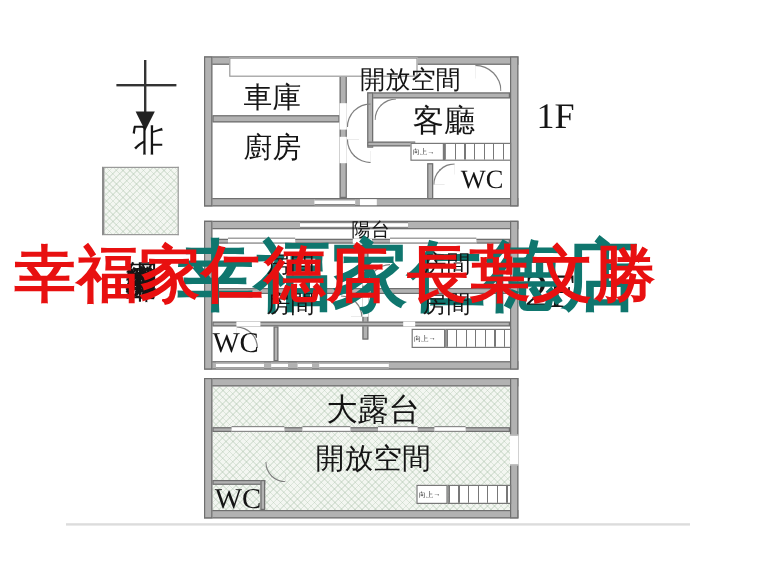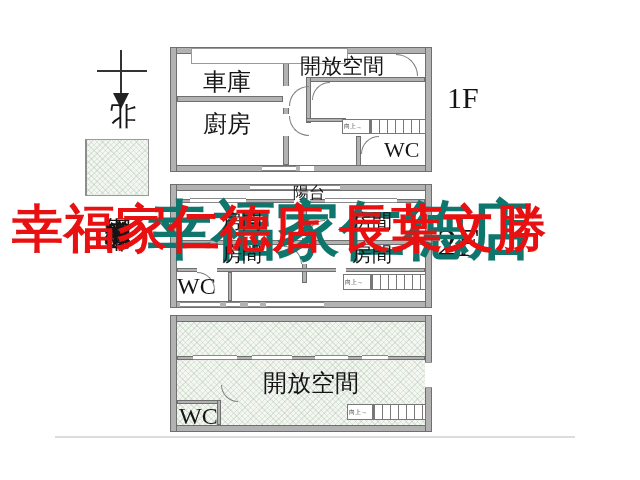--- a/index.html
+++ b/index.html
@@ -67,20 +67,21 @@
   <div class="treads" style="left:370px;top:119px;width:56px;height:15px;"></div>
 
   <div class="wall" style="left:356px;top:136px;width:5px;height:30px;"></div>
   <div class="arc tl" style="left:361px;top:136px;width:18px;height:18px;"></div>
   <div class="win" style="left:262px;top:166px;width:34px;"></div>
   <div class="gap" style="left:300px;top:166px;width:14px;height:5px;"></div>
 
   <div class="lbl" style="left:203px;top:70px;font-size:24px;">車庫</div>
   <div class="lbl" style="left:203px;top:112px;font-size:24px;">廚房</div>
   <div class="lbl" style="left:300px;top:55px;font-size:21px;">開放空間</div>
+  <div class="lbl" style="left:344px;top:87px;font-size:26px;">客廳</div>
   <div class="lbl" style="left:384px;top:138px;font-size:22px;">WC</div>
   <div class="lbl" style="left:447px;top:82px;font-size:30px;">1F</div>
 
   <div class="wall" style="left:170px;top:184px;width:262px;height:7px;"></div>
   <div class="wall" style="left:170px;top:301px;width:262px;height:7px;"></div>
   <div class="wall" style="left:170px;top:184px;width:7px;height:124px;"></div>
   <div class="wall" style="left:425px;top:184px;width:7px;height:124px;"></div>
   <div class="win" style="left:250px;top:185px;width:90px;"></div>
 
   <div class="wall" style="left:177px;top:199px;width:248px;height:4px;"></div>
@@ -137,20 +138,21 @@
   <div class="wall" style="left:177px;top:400px;width:44px;height:4px;"></div>
   <div class="wall" style="left:217px;top:400px;width:4px;height:25px;"></div>
   <div class="arc bl" style="left:221px;top:385px;width:17px;height:17px;"></div>
 
   <div class="stairbox" style="left:347px;top:404px;width:26px;height:16px;">
     <span>向上</span>
       <span>→</span>
   </div>
   <div class="treads" style="left:373px;top:404px;width:53px;height:16px;"></div>
 
+  <div class="lbl" style="left:272px;top:328px;font-size:26px;">大露台</div>
   <div class="lbl" style="left:263px;top:371px;font-size:24px;">開放空間</div>
   <div class="lbl" style="left:179px;top:404px;font-size:24px;">WC</div>
 
   <div class="abs" style="left:55px;top:436px;width:520px;height:2px;background:#dcdcdc;z-index:1;"></div>
 
   <div id="wm-gray">幸福家仁德店</div>
   <div id="wm-red">幸福家仁德店 長葉文勝</div>
 
 </div>
 

